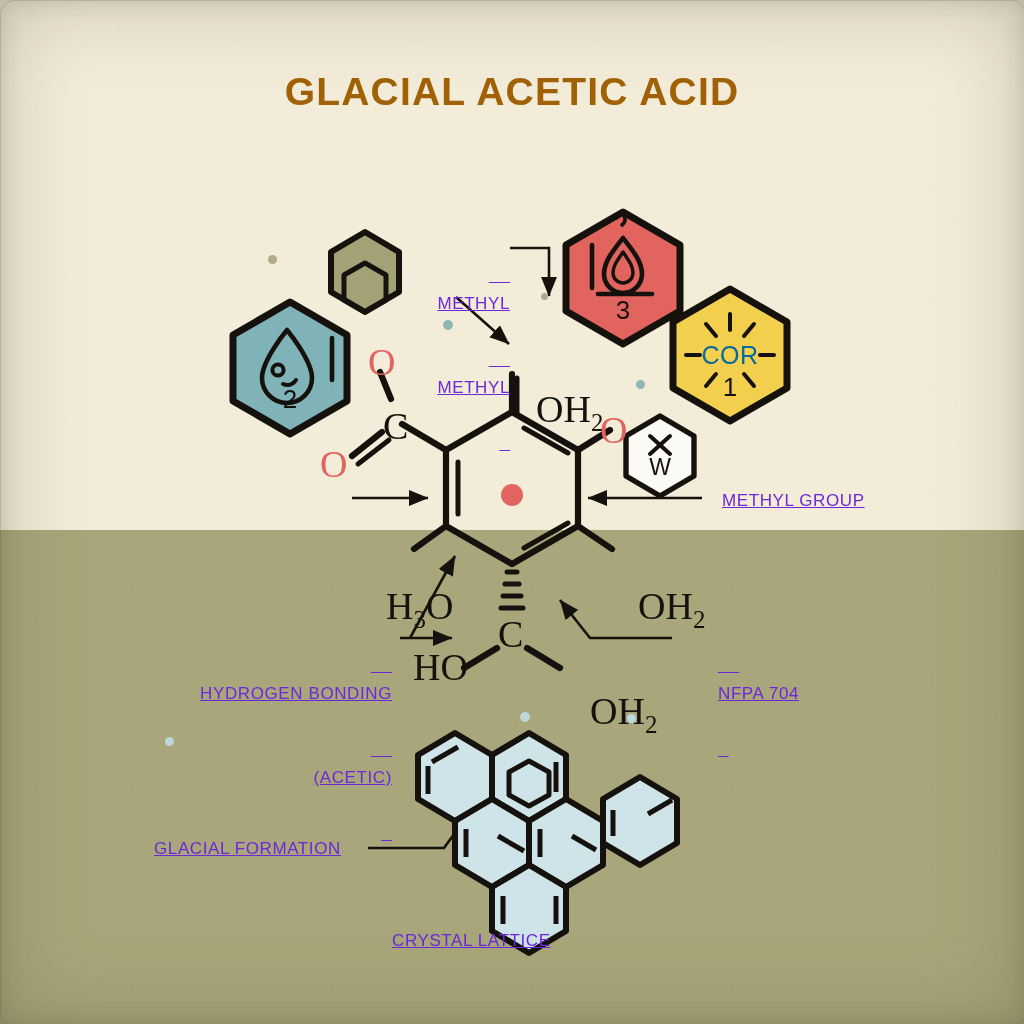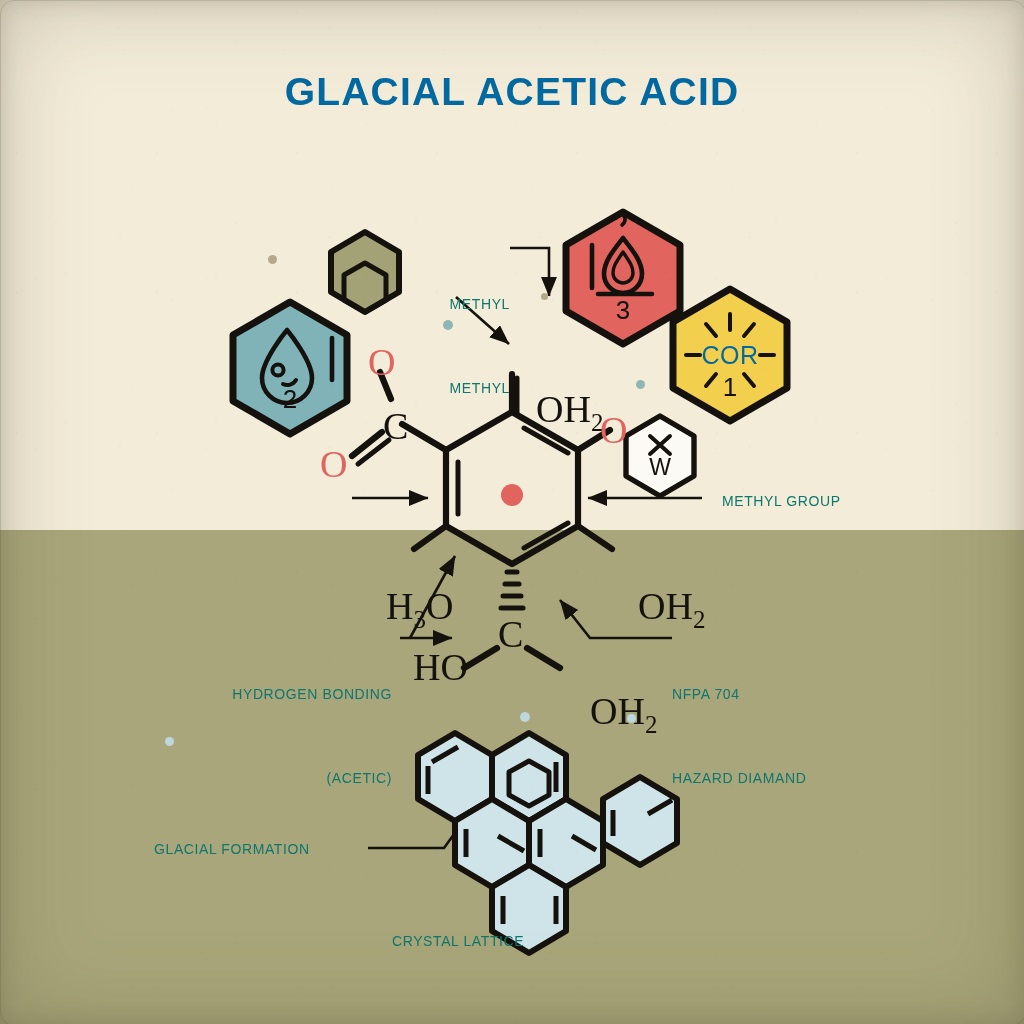--- a/index.html
+++ b/index.html
@@ -40,28 +40,28 @@
   }
   .frame-edge{
     position:absolute;left:0;top:0;width:1024px;height:1024px;pointer-events:none;
     border:1px solid rgba(80,70,50,.18);
     border-radius:14px;
   }
 
   
   .title{
     position:absolute;left:0;top:70px;width:1024px;text-align:center;
-    font-size:39px;font-weight:bold;letter-spacing:1.2px;color:#0369a1;
+    font-size:39px;font-weight:bold;letter-spacing:1.2px;color:#a16207;
     font-family:"Liberation Sans", sans-serif;
   }
 
   
   .label{
-    position:absolute;color:#0f766e;font-size:14px;letter-spacing:.6px;
-    white-space:pre;line-height:28px;
+    position:absolute;color:#6d28d9;font-size:17px;letter-spacing:.6px;
+    white-space:pre;line-height:28px;text-decoration:underline;
   }
   .label.right{text-align:right;}
   .label.center{}
 
   
   svg.layer{position:absolute;left:0;top:0;width:1024px;height:1024px;overflow:visible;}
 
   
   .chem{
     position:absolute;font-family:"Liberation Serif", serif;
@@ -264,23 +264,22 @@
   </div>
 
 
   <div class="label" style="left:722px;top:487px;">METHYL GROUP</div>
 
   <div class="label right" style="left:120px;top:624px;width:272px;">
     <div>HYDROGEN BONDING</div>
     <div>(ACETIC)</div>
   </div>
 
-  <div class="label" style="left:672px;top:624px;">
+  <div class="label" style="left:718px;top:624px;">
     <div>NFPA 704</div>
-    <div>HAZARD DIAMAND</div>
   </div>
 
   <div class="label" style="left:154px;top:835px;">GLACIAL FORMATION</div>
 
   <div class="label center" style="left:392px;top:927px;width:250px;">CRYSTAL LATTICE</div>
 
   <div class="dot" style="left:443px;top:320px;width:10px;height:10px;background:#8fb6b4;"></div>
   <div class="dot" style="left:636px;top:380px;width:9px;height:9px;background:#8fb6b4;"></div>
   <div class="dot" style="left:268px;top:255px;width:9px;height:9px;background:#b4a98a;"></div>
   <div class="dot" style="left:541px;top:293px;width:7px;height:7px;background:#b4a98a;"></div>

